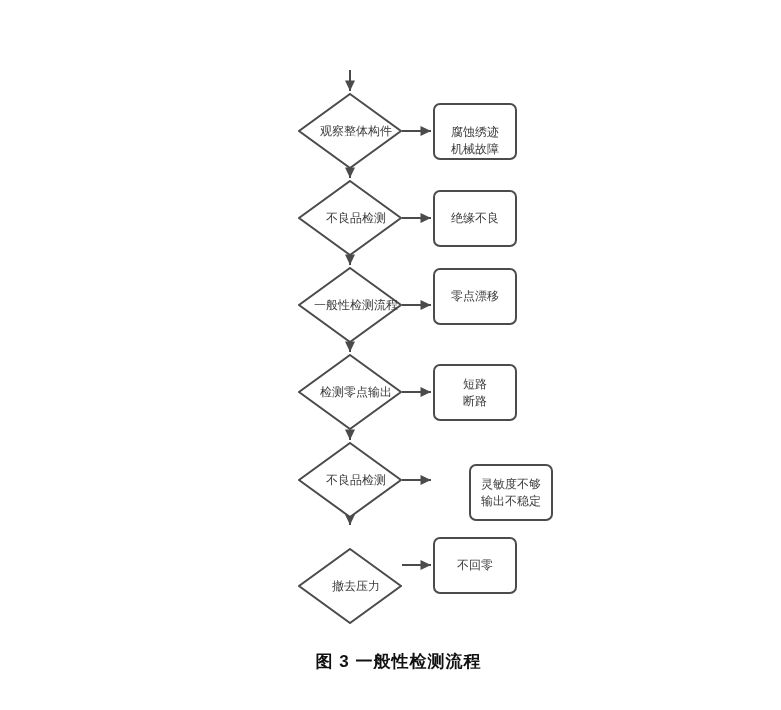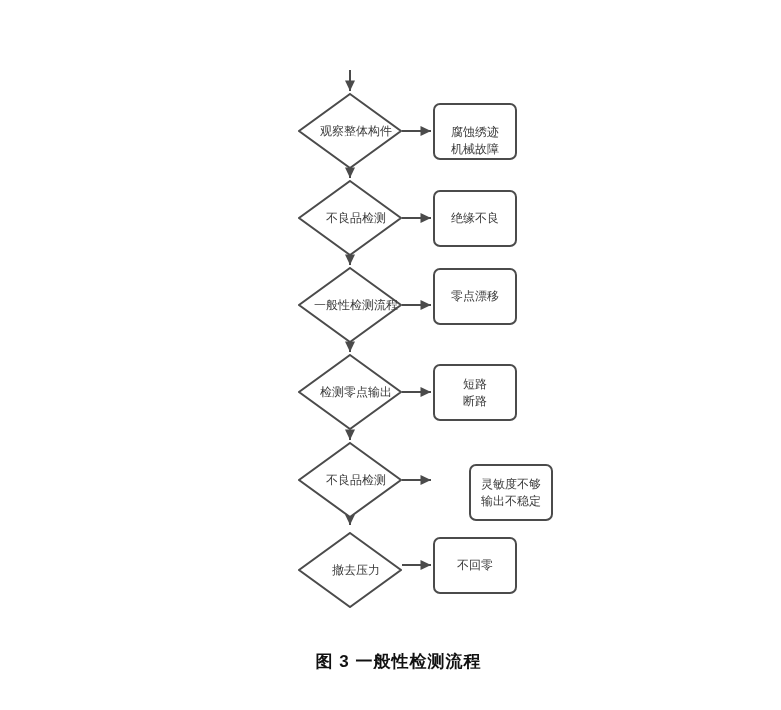--- a/index.html
+++ b/index.html
@@ -54,21 +54,21 @@
     stroke-width: 2;
     stroke-linejoin: miter;
   }
   .diamond-label { position: relative; z-index: 1; margin-left: 12px; }
   
   .row1 .diamond { top: 93px; }  .row1 .result-box { top: 103px; align-items: flex-end; }
   .row2 .diamond { top: 180px; } .row2 .result-box { top: 190px; }
   .row3 .diamond { top: 267px; } .row3 .result-box { top: 268px; }
   .row4 .diamond { top: 354px; } .row4 .result-box { top: 364px; }
   .row5 .diamond { top: 442px; } .row5 .result-box { top: 464px; margin-left: 36px; }
-  .row6 .diamond { top: 532px; } .row6 .result-box { top: 537px; }
+  .row6 .diamond { top: 548px; } .row6 .result-box { top: 537px; }
   .figure-caption {
     position: absolute;
     left: 0;
     top: 650px;
     width: 100%;
     text-align: center;
     transform: translateX(8px);
     font-size: 17px;
     font-weight: bold;
     color: #111111;

